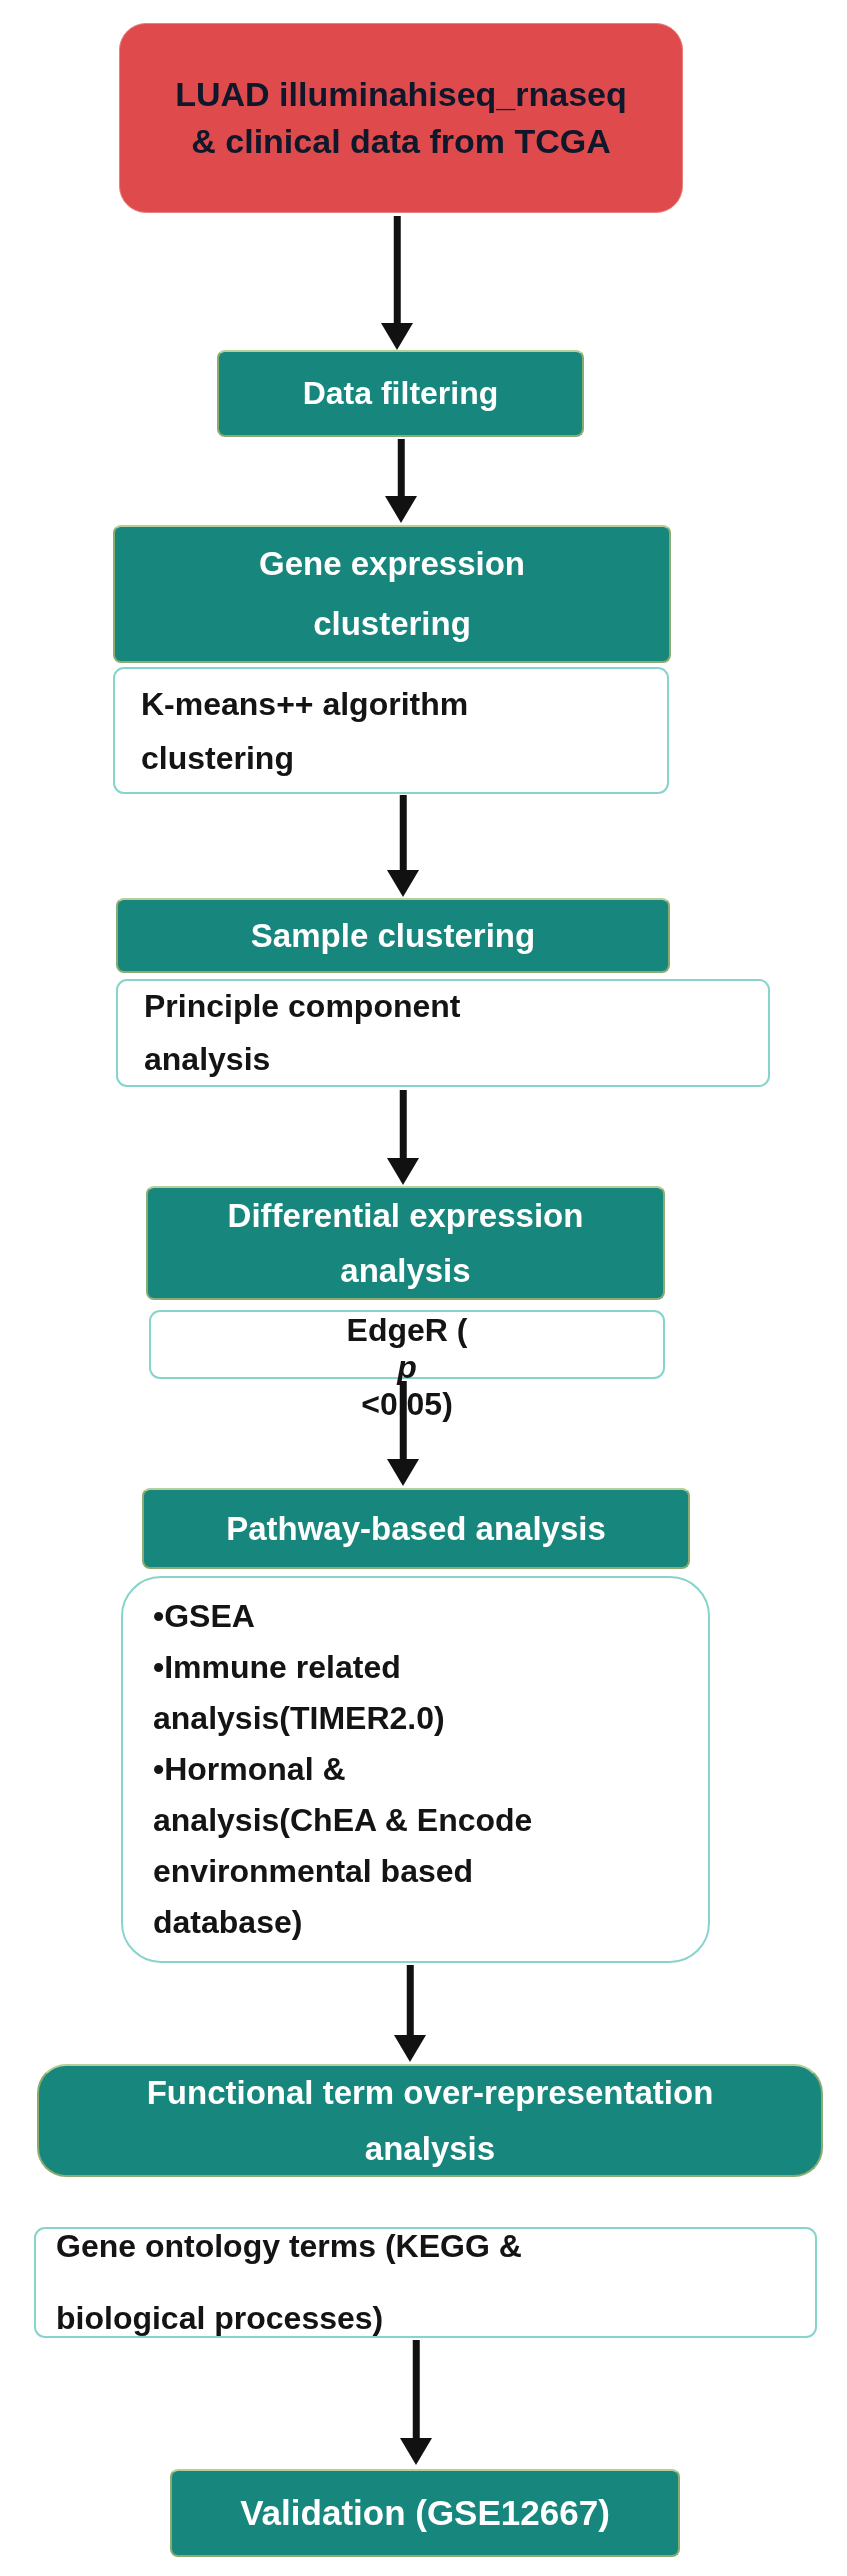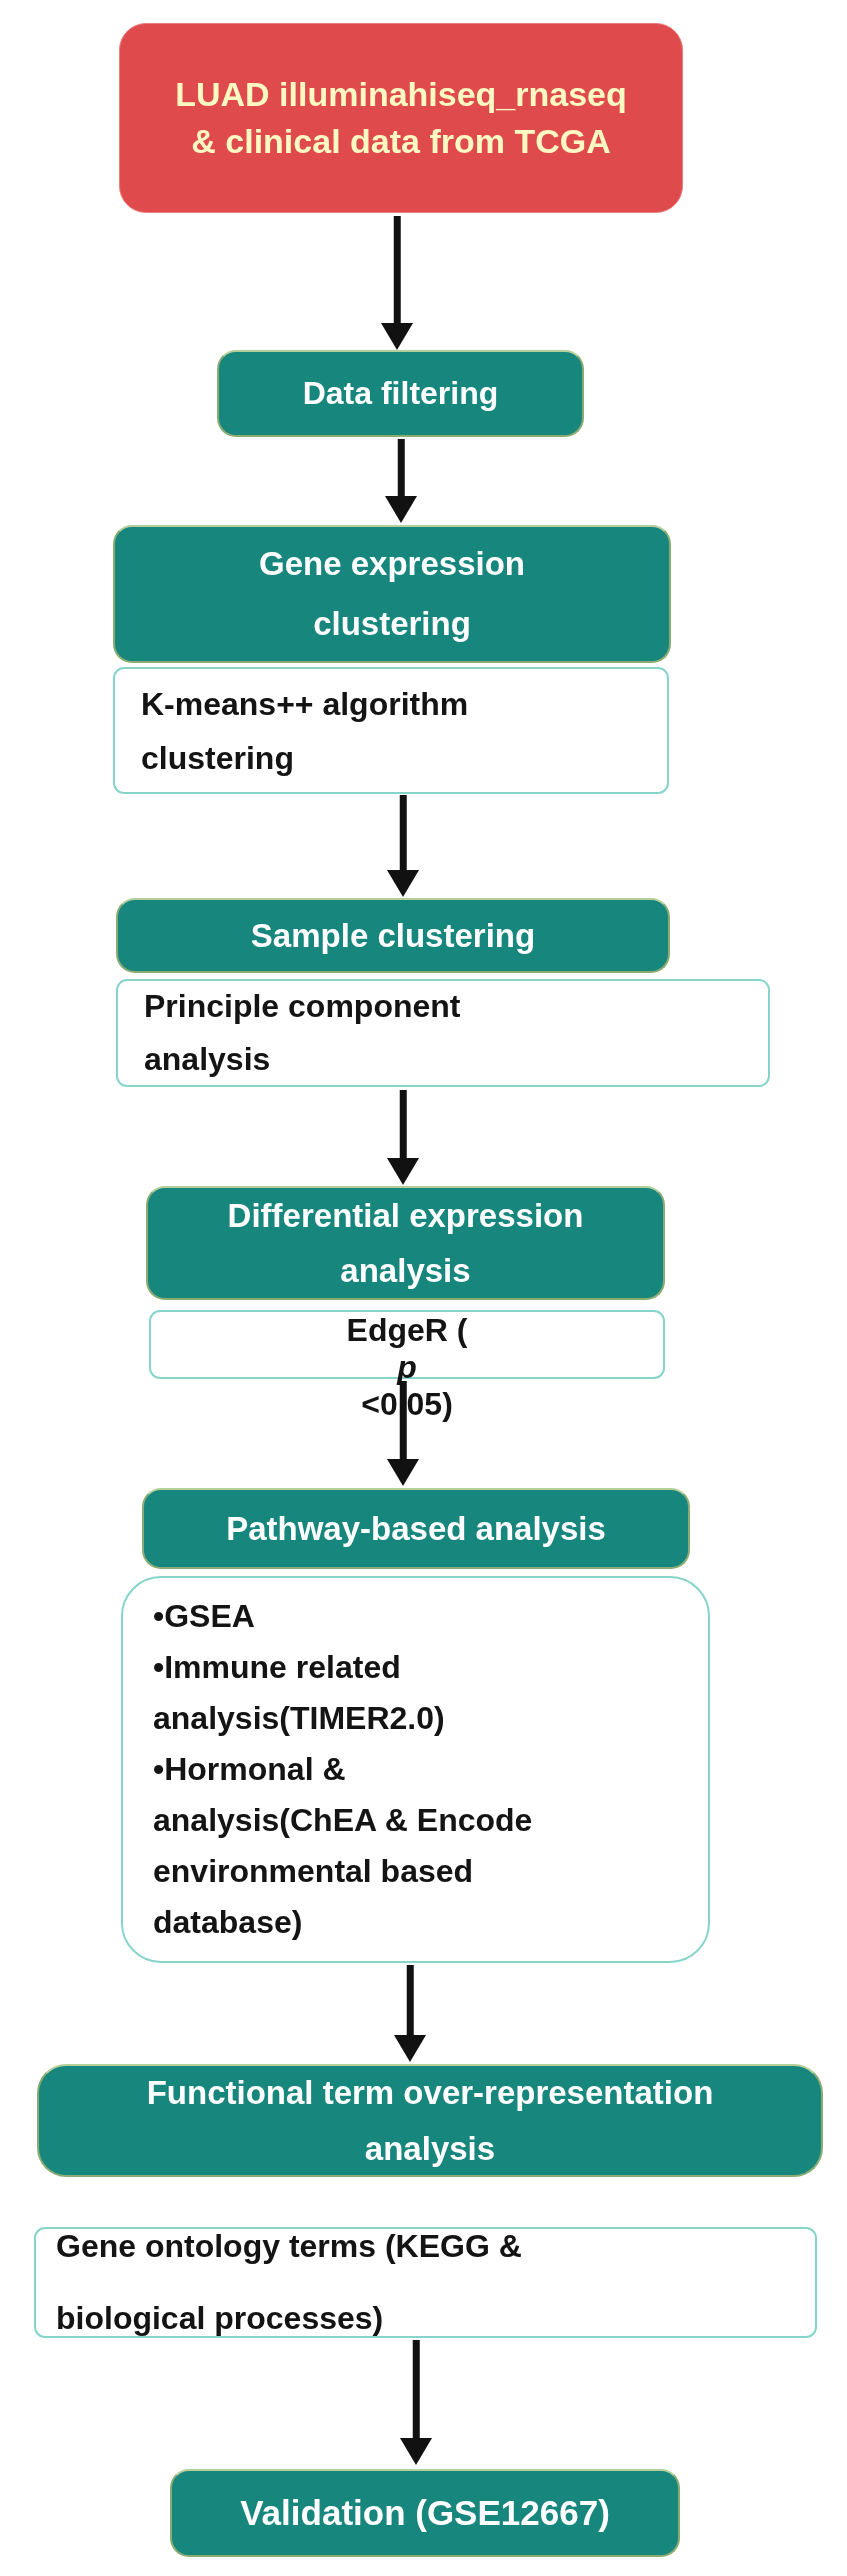--- a/index.html
+++ b/index.html
@@ -16,30 +16,30 @@
     position:absolute;
     box-sizing:border-box;
     display:flex;
     flex-direction:column;
     align-items:center;
     justify-content:center;
     text-align:center;
   }
   .red{
     background:#df4b4d;
-    color:#fef9c3;
+    color:#0f172a;
     border-radius:27px;
     border:1.4px solid #e8807f;
   }
   .teal{
     background:#17867d;
     color:#ffffff;
     border:2.2px solid #8aab72;
     border-top-color:#b5cf9b;
-    border-radius:19px;
+    border-radius:8px;
   }
   .detail{
     background:#ffffff;
     color:#141414;
     border:2.9px solid #86d4cb;
     border-radius:11px;
     align-items:flex-start;
     justify-content:center;
     text-align:left;
   }

